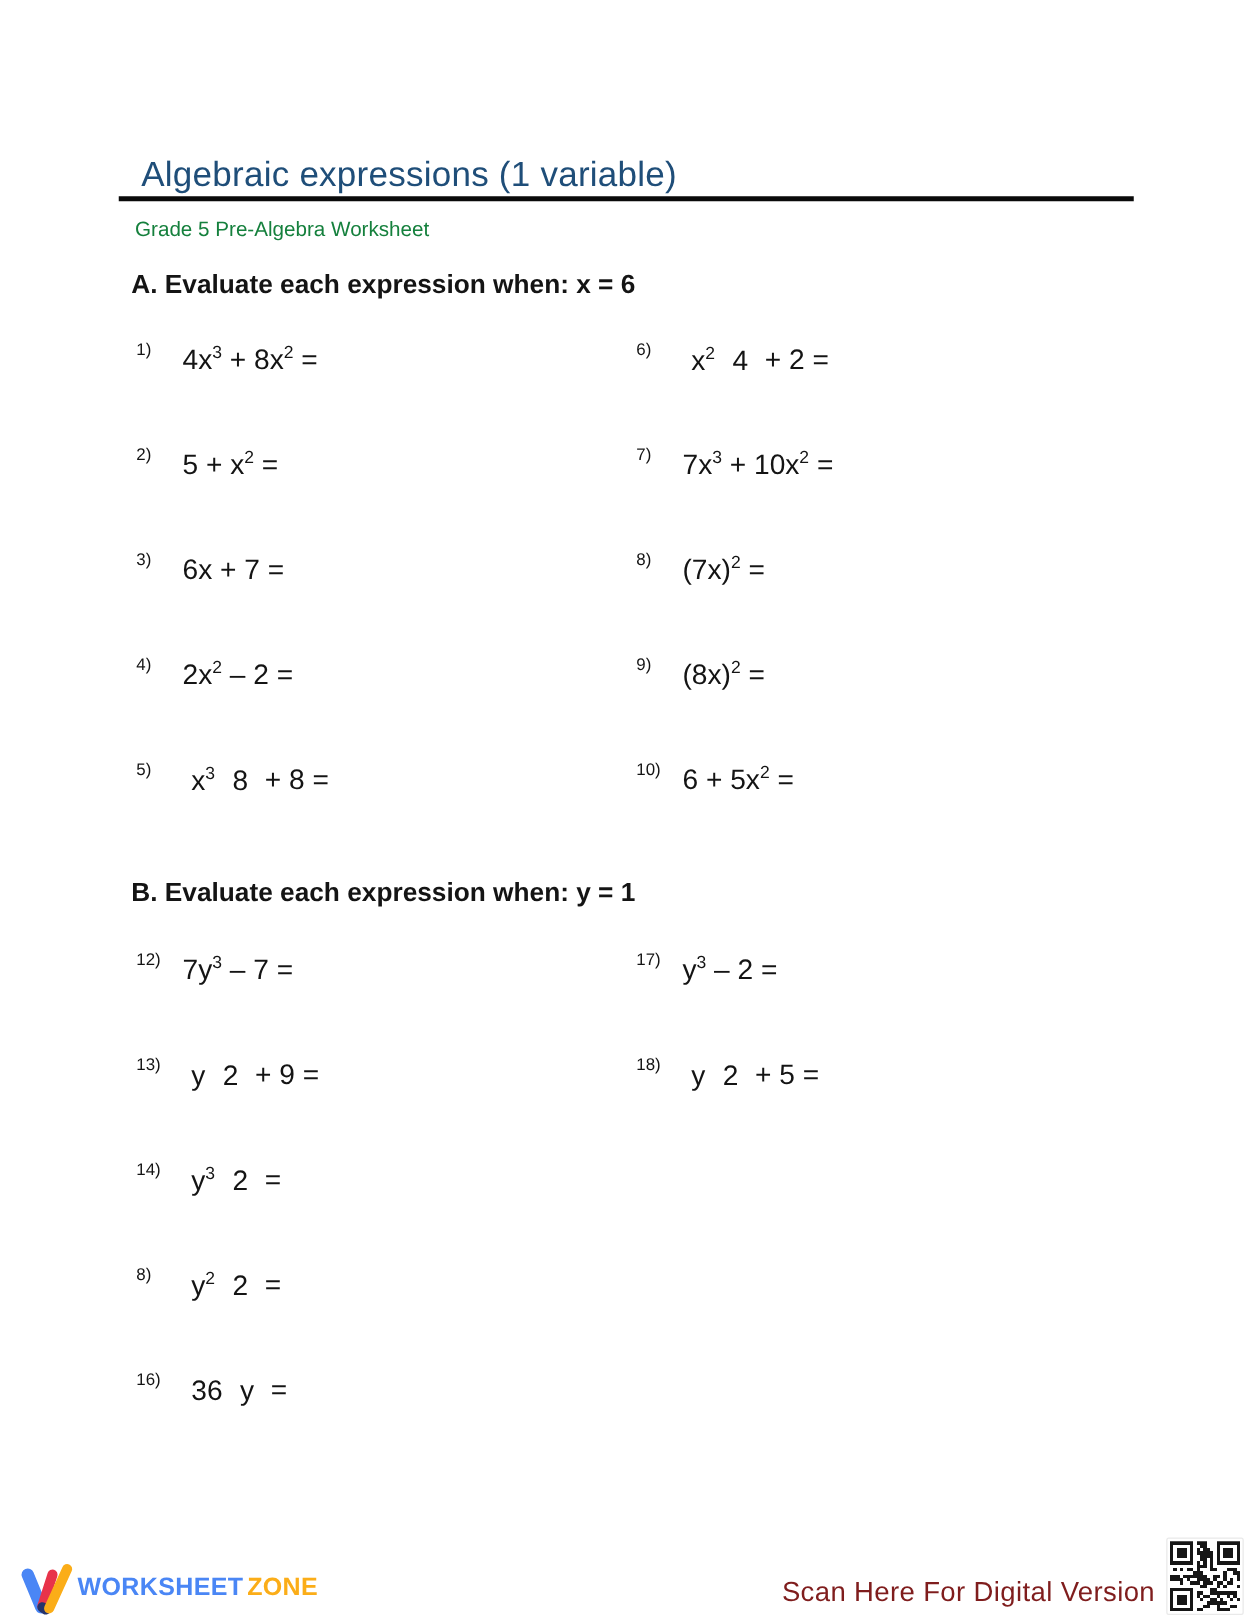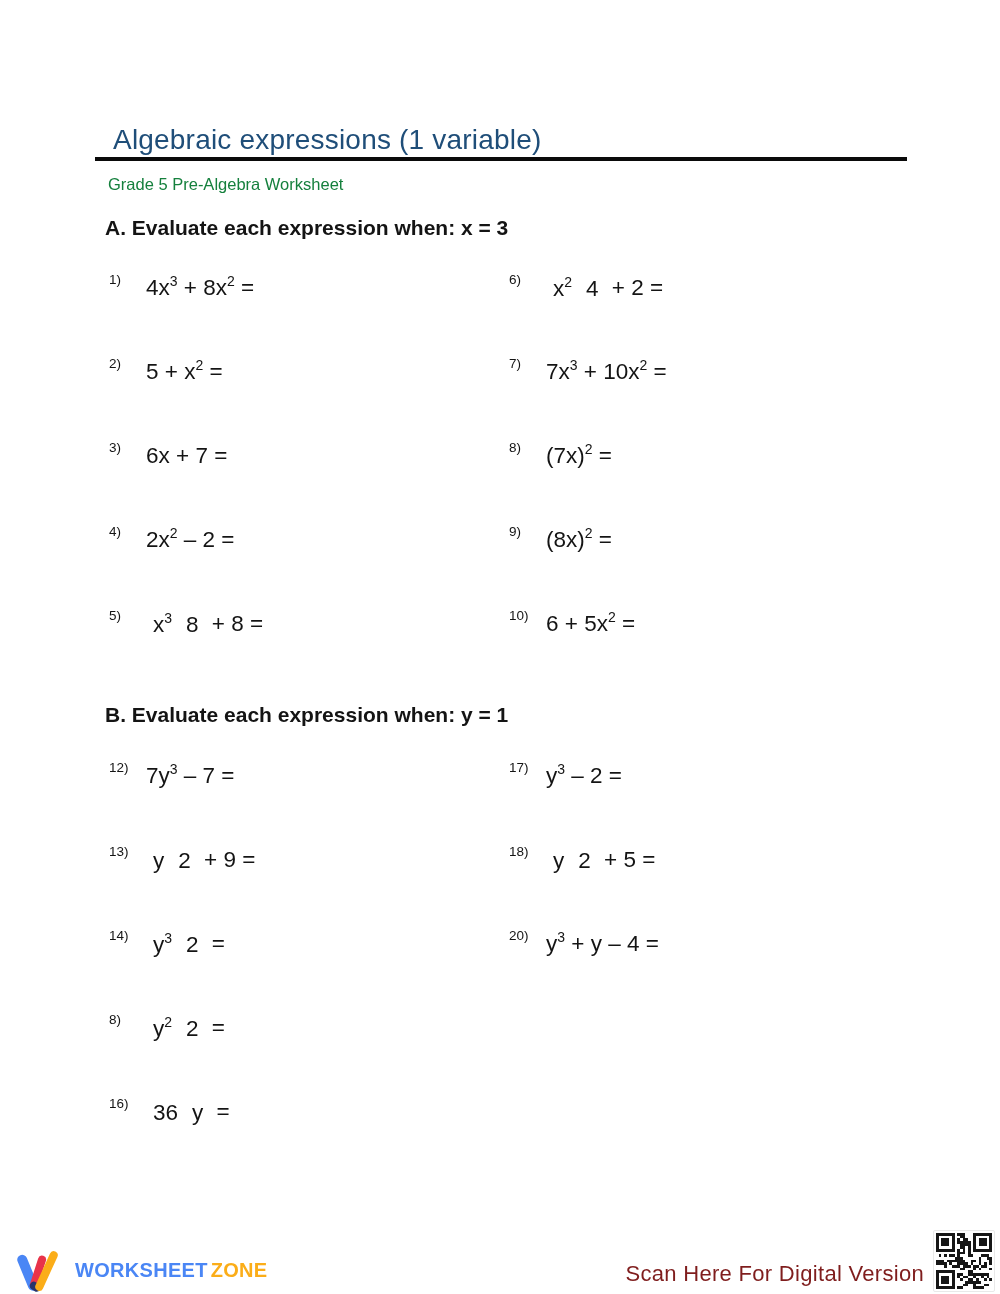--- a/index.html
+++ b/index.html
@@ -24,38 +24,38 @@
   .pnum { font-size:13.5px; color:#141414; width:37px; flex-shrink:0; transform:translateY(-9px); }
   .pexpr { font-size:22.5px; color:#141414; display:inline-block; }
   .tok { white-space:pre; }
   .sup { font-size:14px; position:relative; top:-9px; }
   .frac { display:inline-flex; flex-direction:row; align-items:center; vertical-align:middle; margin-right:0; text-align:center; }
   .fnum, .fden { padding:0 7px; line-height:1.12; }
   .fbar { align-self:stretch; height:2px; background:#1a1a1a; margin:1px 0; }
 
   footer { position:absolute; left:0; top:1225px; width:1000px; height:69px; }
   .brand { position:absolute; left:15px; top:22px; display:flex; align-items:center; }
-  .brand-text { font-size:20px; font-weight:bold; letter-spacing:0.3px; margin-left:15px; display:flex; }
+  .brand-text { font-size:20px; font-weight:bold; letter-spacing:0.3px; margin-left:2px; display:flex; }
   .brand-blue { color:#4A86F5; }
   .brand-orange { color:#FBAD18; margin-left:3px; }
   .scan-text { position:absolute; right:76px; top:36px; font-size:22px; color:#7f1d1d; letter-spacing:0.3px; }
   .qr-box { position:absolute; left:933px; top:5px; width:62px; height:62px; background:#ffffff;
             border:1px solid #e9e9e9; border-radius:2px; display:flex; align-items:center; justify-content:center; }
   .qr-box svg { shape-rendering:crispEdges; }
 </style>
 </head>
 <body>
 
 <div class="page">
 
   <h1 class="title">Algebraic expressions (1 variable)</h1>
   <div class="title-rule"></div>
   <div class="subtitle">Grade 5 Pre-Algebra Worksheet</div>
 
-  <h2 class="sec-heading" id="headingA">A. Evaluate each expression when: x = 3</h2>
+  <h2 class="sec-heading" id="headingA">A. Evaluate each expression when: x = 6</h2>
   <div class="grid" id="gridA">
       <div class="problem">
         <span class="pnum">1)</span>
         <span class="pexpr"><span class="tok">4x</span><span class="sup">3</span><span class="tok"> + 8x</span><span class="sup">2</span><span class="tok"> =</span></span>
       </div>
       <div class="problem">
         <span class="pnum">2)</span>
         <span class="pexpr"><span class="tok">5 + x</span><span class="sup">2</span><span class="tok"> =</span></span>
       </div>
       <div class="problem">
@@ -142,24 +142,20 @@
         <span class="pnum">17)</span>
         <span class="pexpr"><span class="tok">y</span><span class="sup">3</span><span class="tok"> – 2 =</span></span>
       </div>
       <div class="problem">
         <span class="pnum">18)</span>
         <span class="pexpr"><span class="frac">
             <span class="fnum"><span class="tok">y</span></span>
             <span class="fbar"></span>
             <span class="fden"><span class="tok">2</span></span>
           </span><span class="tok"> + 5 =</span></span>
-      </div>
-      <div class="problem">
-        <span class="pnum">20)</span>
-        <span class="pexpr"><span class="tok">y</span><span class="sup">3</span><span class="tok"> + y – 4 =</span></span>
       </div>
     </div>
 
   <footer>
     <div class="brand">
       <svg width="45" height="47" viewBox="0 0 50 50">
         <line x1="8" y1="13" x2="20" y2="42" stroke="#4A86F5" stroke-width="11" stroke-linecap="round"></line>
         <line x1="30" y1="13" x2="21" y2="41" stroke="#E8334A" stroke-width="9" stroke-linecap="round"></line>
         <line x1="21" y1="42" x2="24" y2="44" stroke="#27346B" stroke-width="9" stroke-linecap="round"></line>
         <line x1="27" y1="43" x2="43" y2="8" stroke="#FBAD18" stroke-width="9" stroke-linecap="round"></line>

